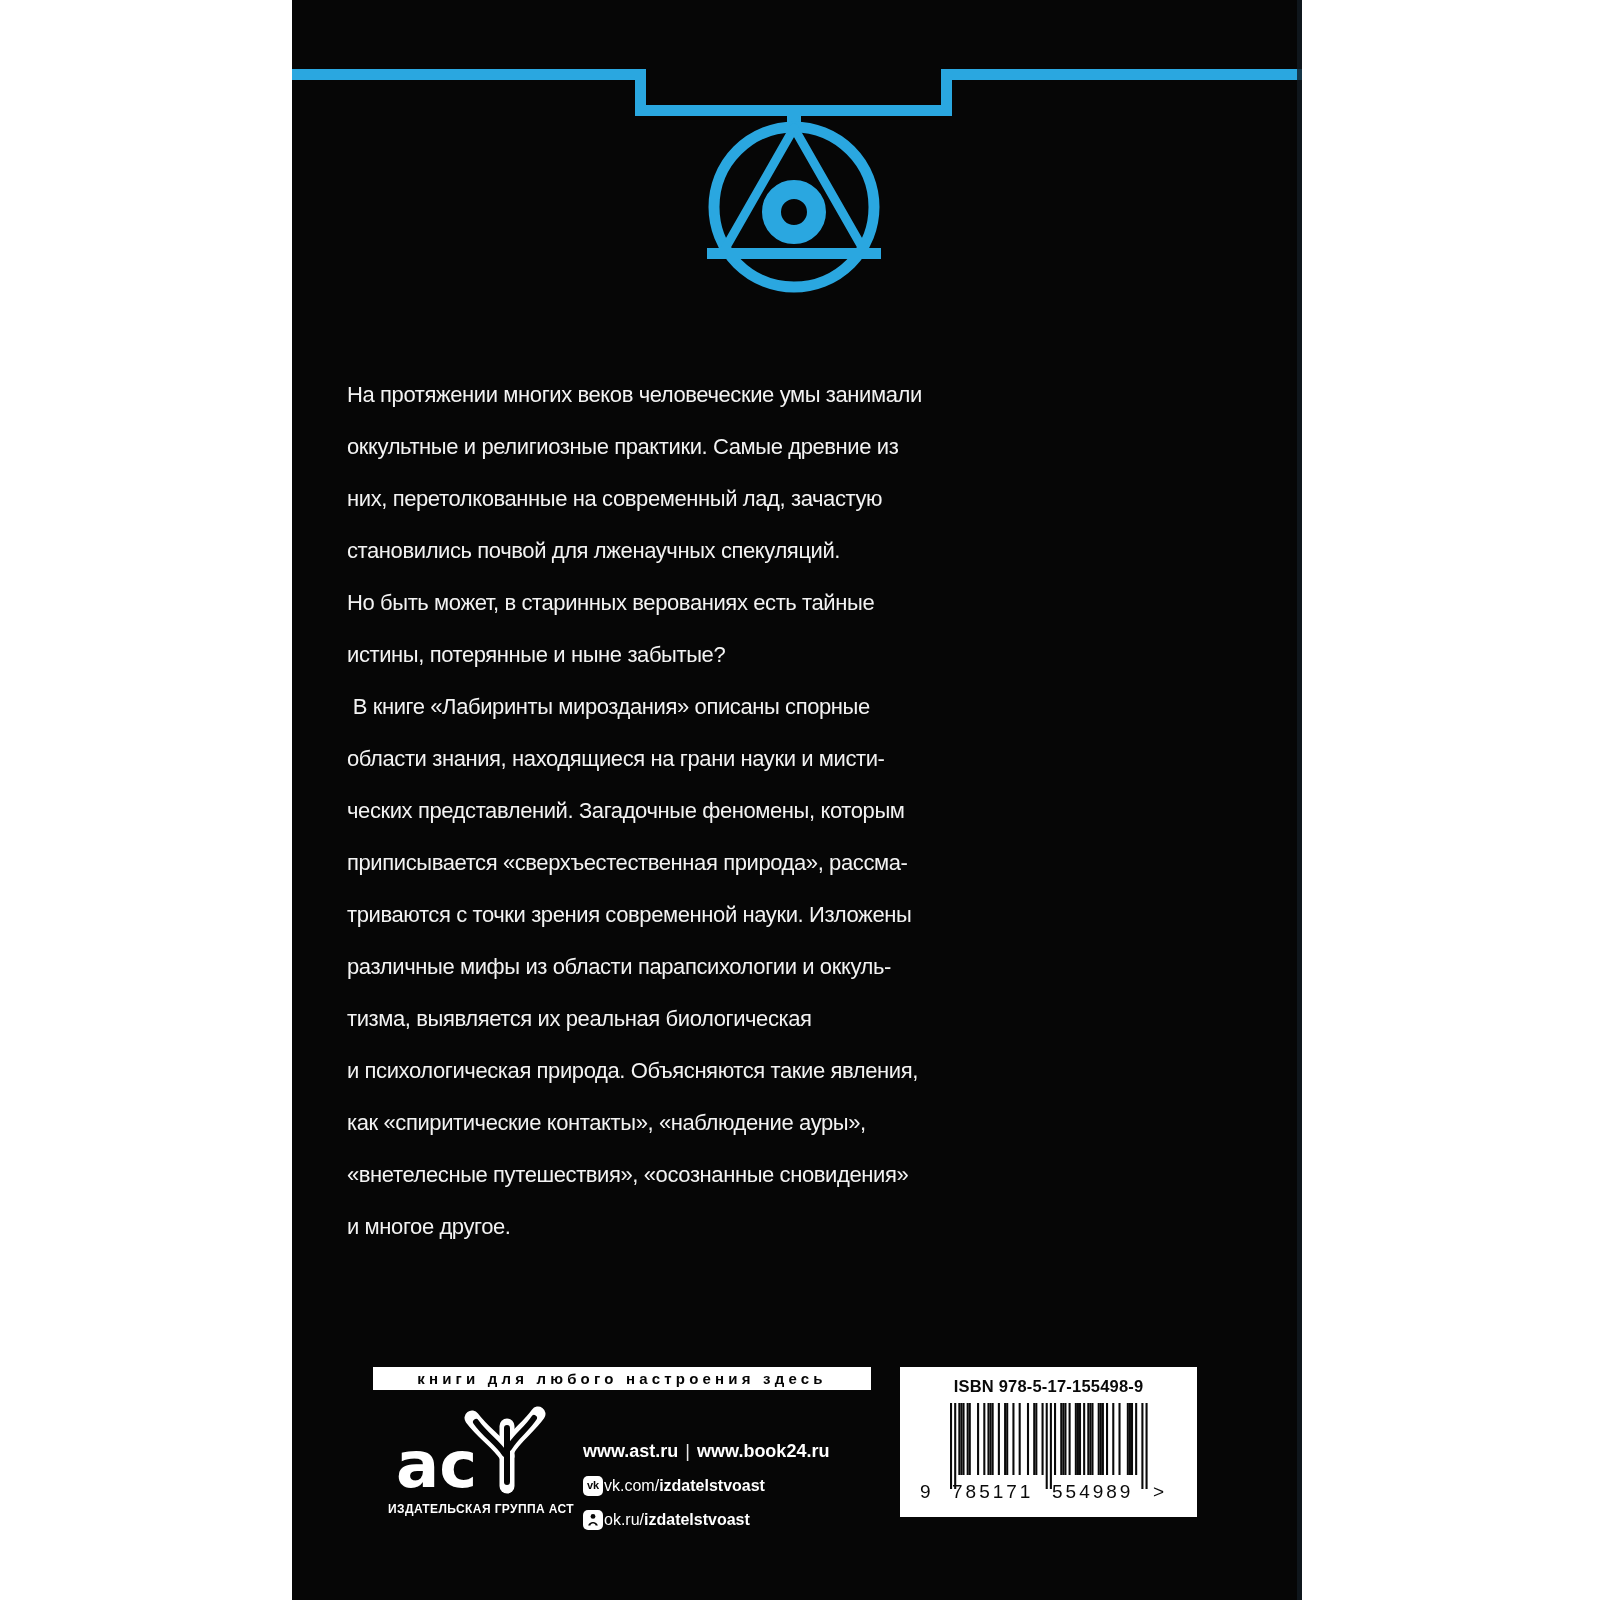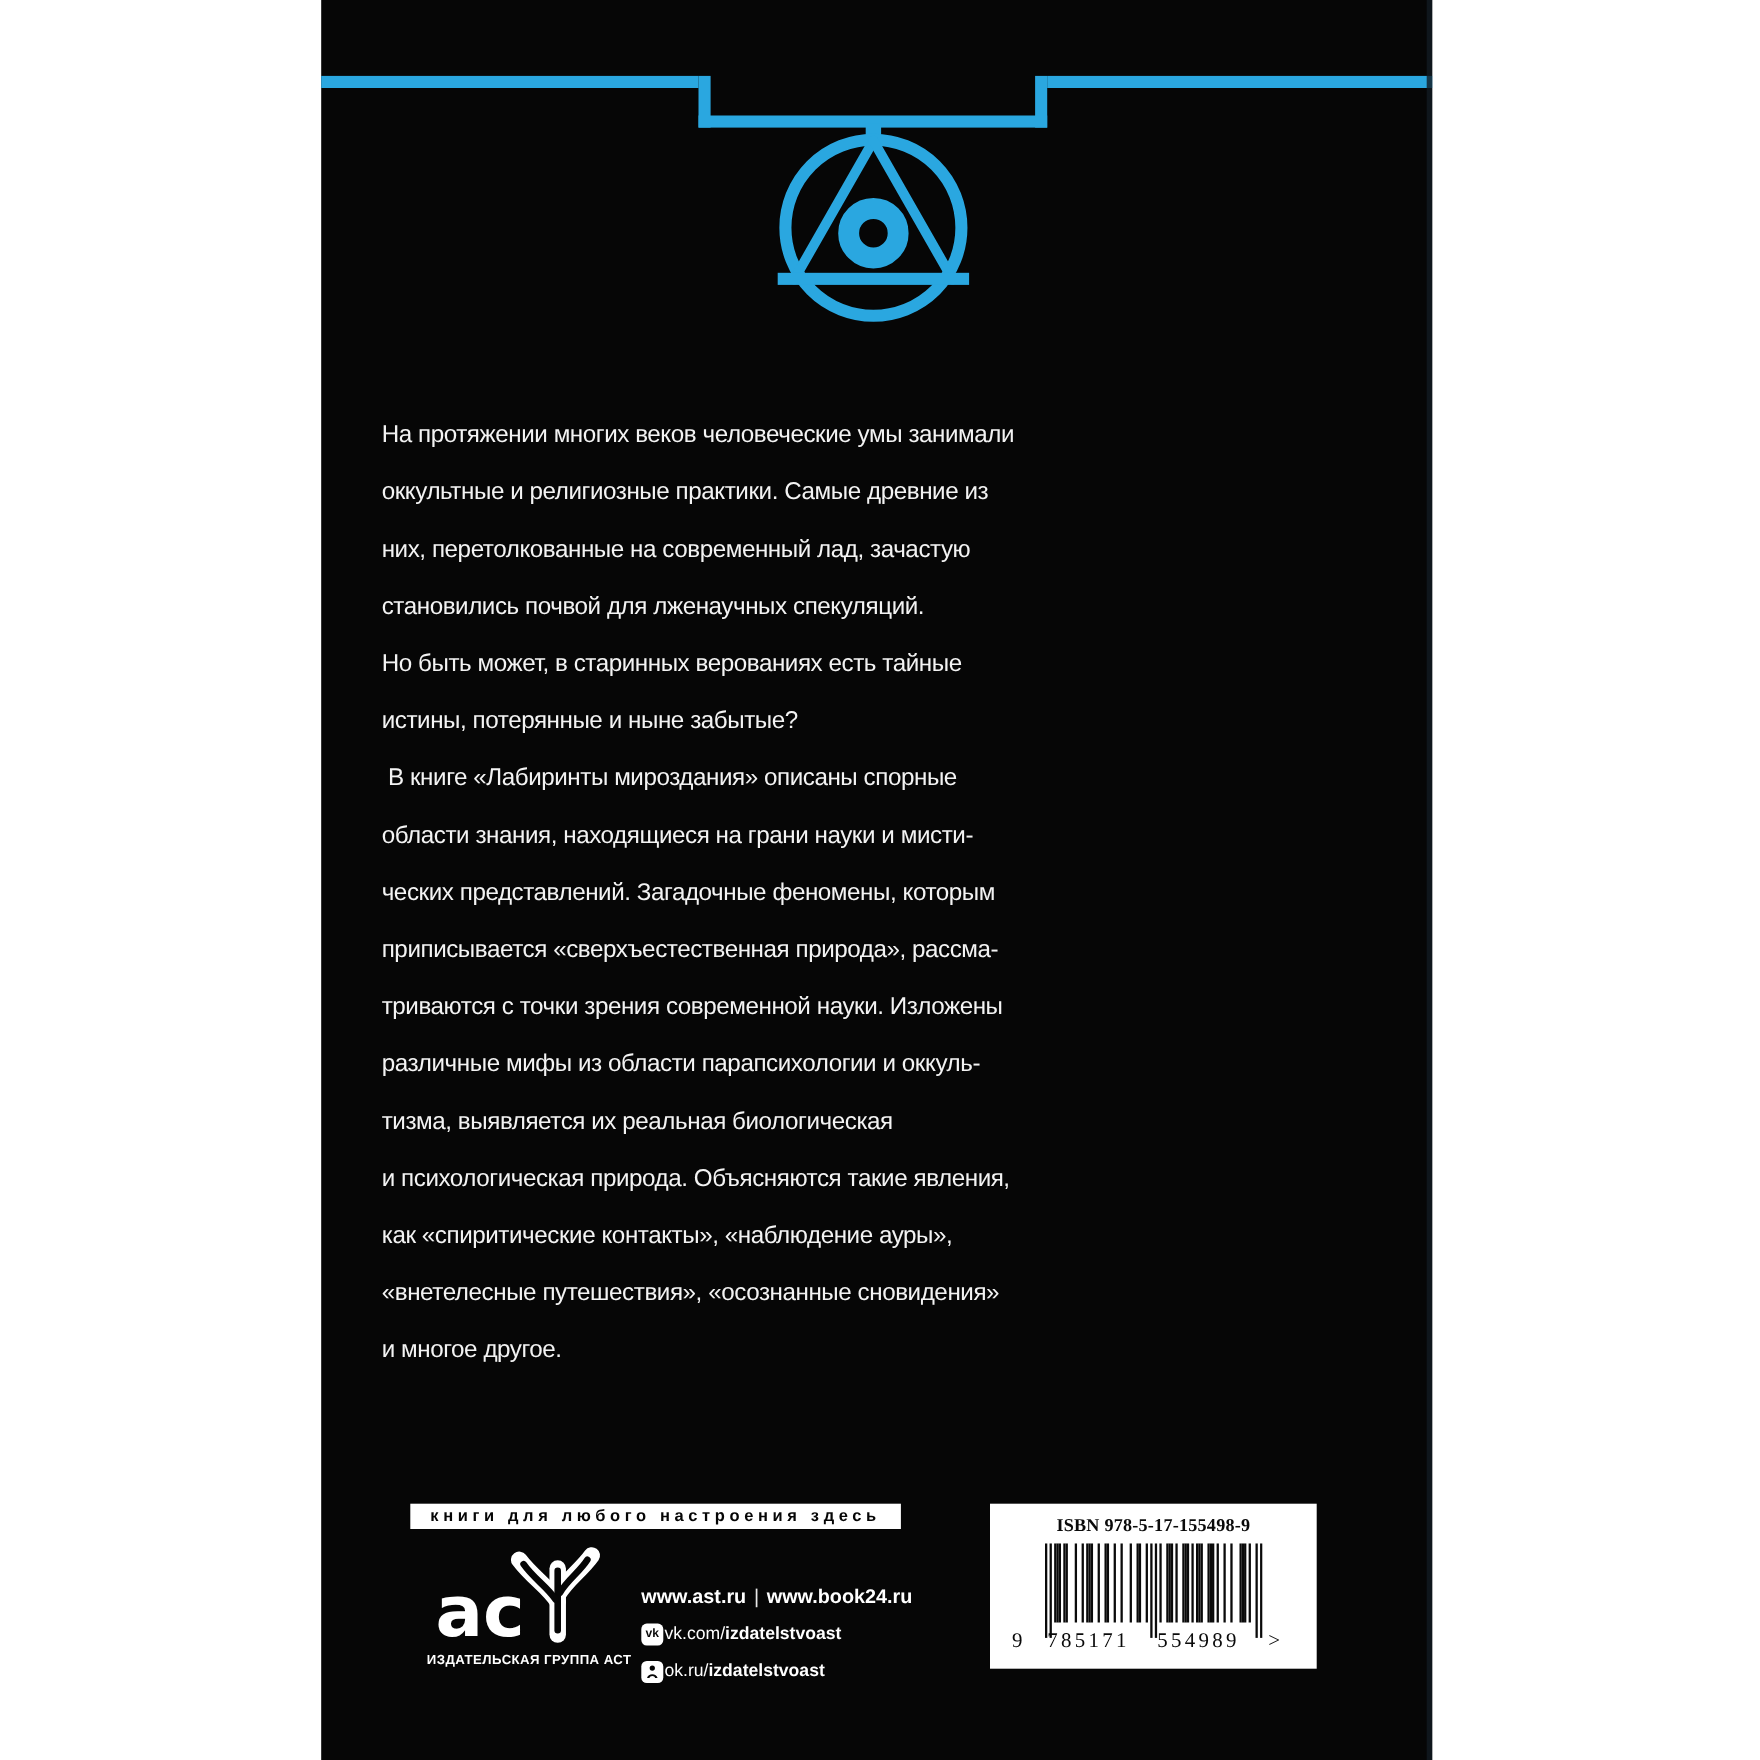--- a/index.html
+++ b/index.html
@@ -27,40 +27,40 @@
     color:var(--accent);font-size:40px;font-weight:bold;letter-spacing:-1px;white-space:nowrap;}
 
   .emblem{position:absolute;left:407px;top:112px;}
 
   
   .annotation{position:absolute;left:55px;top:369px;width:910px;
     color:var(--txt);font-size:22px;line-height:52px;letter-spacing:-0.4px;
     white-space:pre-wrap;}
 
   
-  .slogan-bar{position:absolute;left:81px;top:1367px;width:446px;height:23px;background:#fff;
+  .slogan-bar{position:absolute;left:81px;top:1367px;width:498px;height:23px;background:#fff;
     display:flex;align-items:center;justify-content:center;}
   .slogan-bar span{color:#050505;font-size:15px;font-weight:bold;letter-spacing:4.2px;white-space:nowrap;}
 
   .ast-logo{position:absolute;left:100px;top:1392px;}
   .publisher-caption{position:absolute;left:96px;top:1502px;width:180px;text-align:center;
     color:#fff;font-size:12px;font-weight:bold;letter-spacing:0.4px;white-space:nowrap;}
 
   .links{position:absolute;left:291px;top:1441px;color:#fff;}
   .www-line{font-size:18px;font-weight:bold;white-space:nowrap;}
   .www-line .divider{font-weight:normal;padding:0 7px;color:#e8e8e8;}
   .net-row{display:flex;align-items:center;margin-top:13px;height:21px;}
   .net-row:first-of-type{margin-top:16px;}
   .net-icon{width:20px;height:20px;background:#fff;border-radius:5px;margin-right:1px;
     display:flex;align-items:center;justify-content:center;color:#070707;
     font-size:11px;font-weight:bold;line-height:1;}
   .net-url{font-size:16px;white-space:nowrap;}
   .net-url b{font-weight:bold;}
 
-  .barcode-box{position:absolute;left:608px;top:1367px;width:297px;height:150px;background:#fff;font-family:Liberation Serif, serif;}
+  .barcode-box{position:absolute;left:608px;top:1367px;width:297px;height:150px;background:#fff;}
   .isbn{position:absolute;left:0;top:10px;width:100%;text-align:center;color:#0a0a0a;
     font-size:16.5px;font-weight:600;letter-spacing:0.2px;white-space:nowrap;}
   .bars{position:absolute;left:50px;top:36px;}
   .bc-digit{position:absolute;top:114px;color:#0a0a0a;font-size:19px;font-weight:500;}
   .bc-d0{left:20px;}
   .bc-g1{left:52px;letter-spacing:3px;}
   .bc-g2{left:152px;letter-spacing:3px;}
   .bc-end{left:253px;}
 </style>
 </head>

